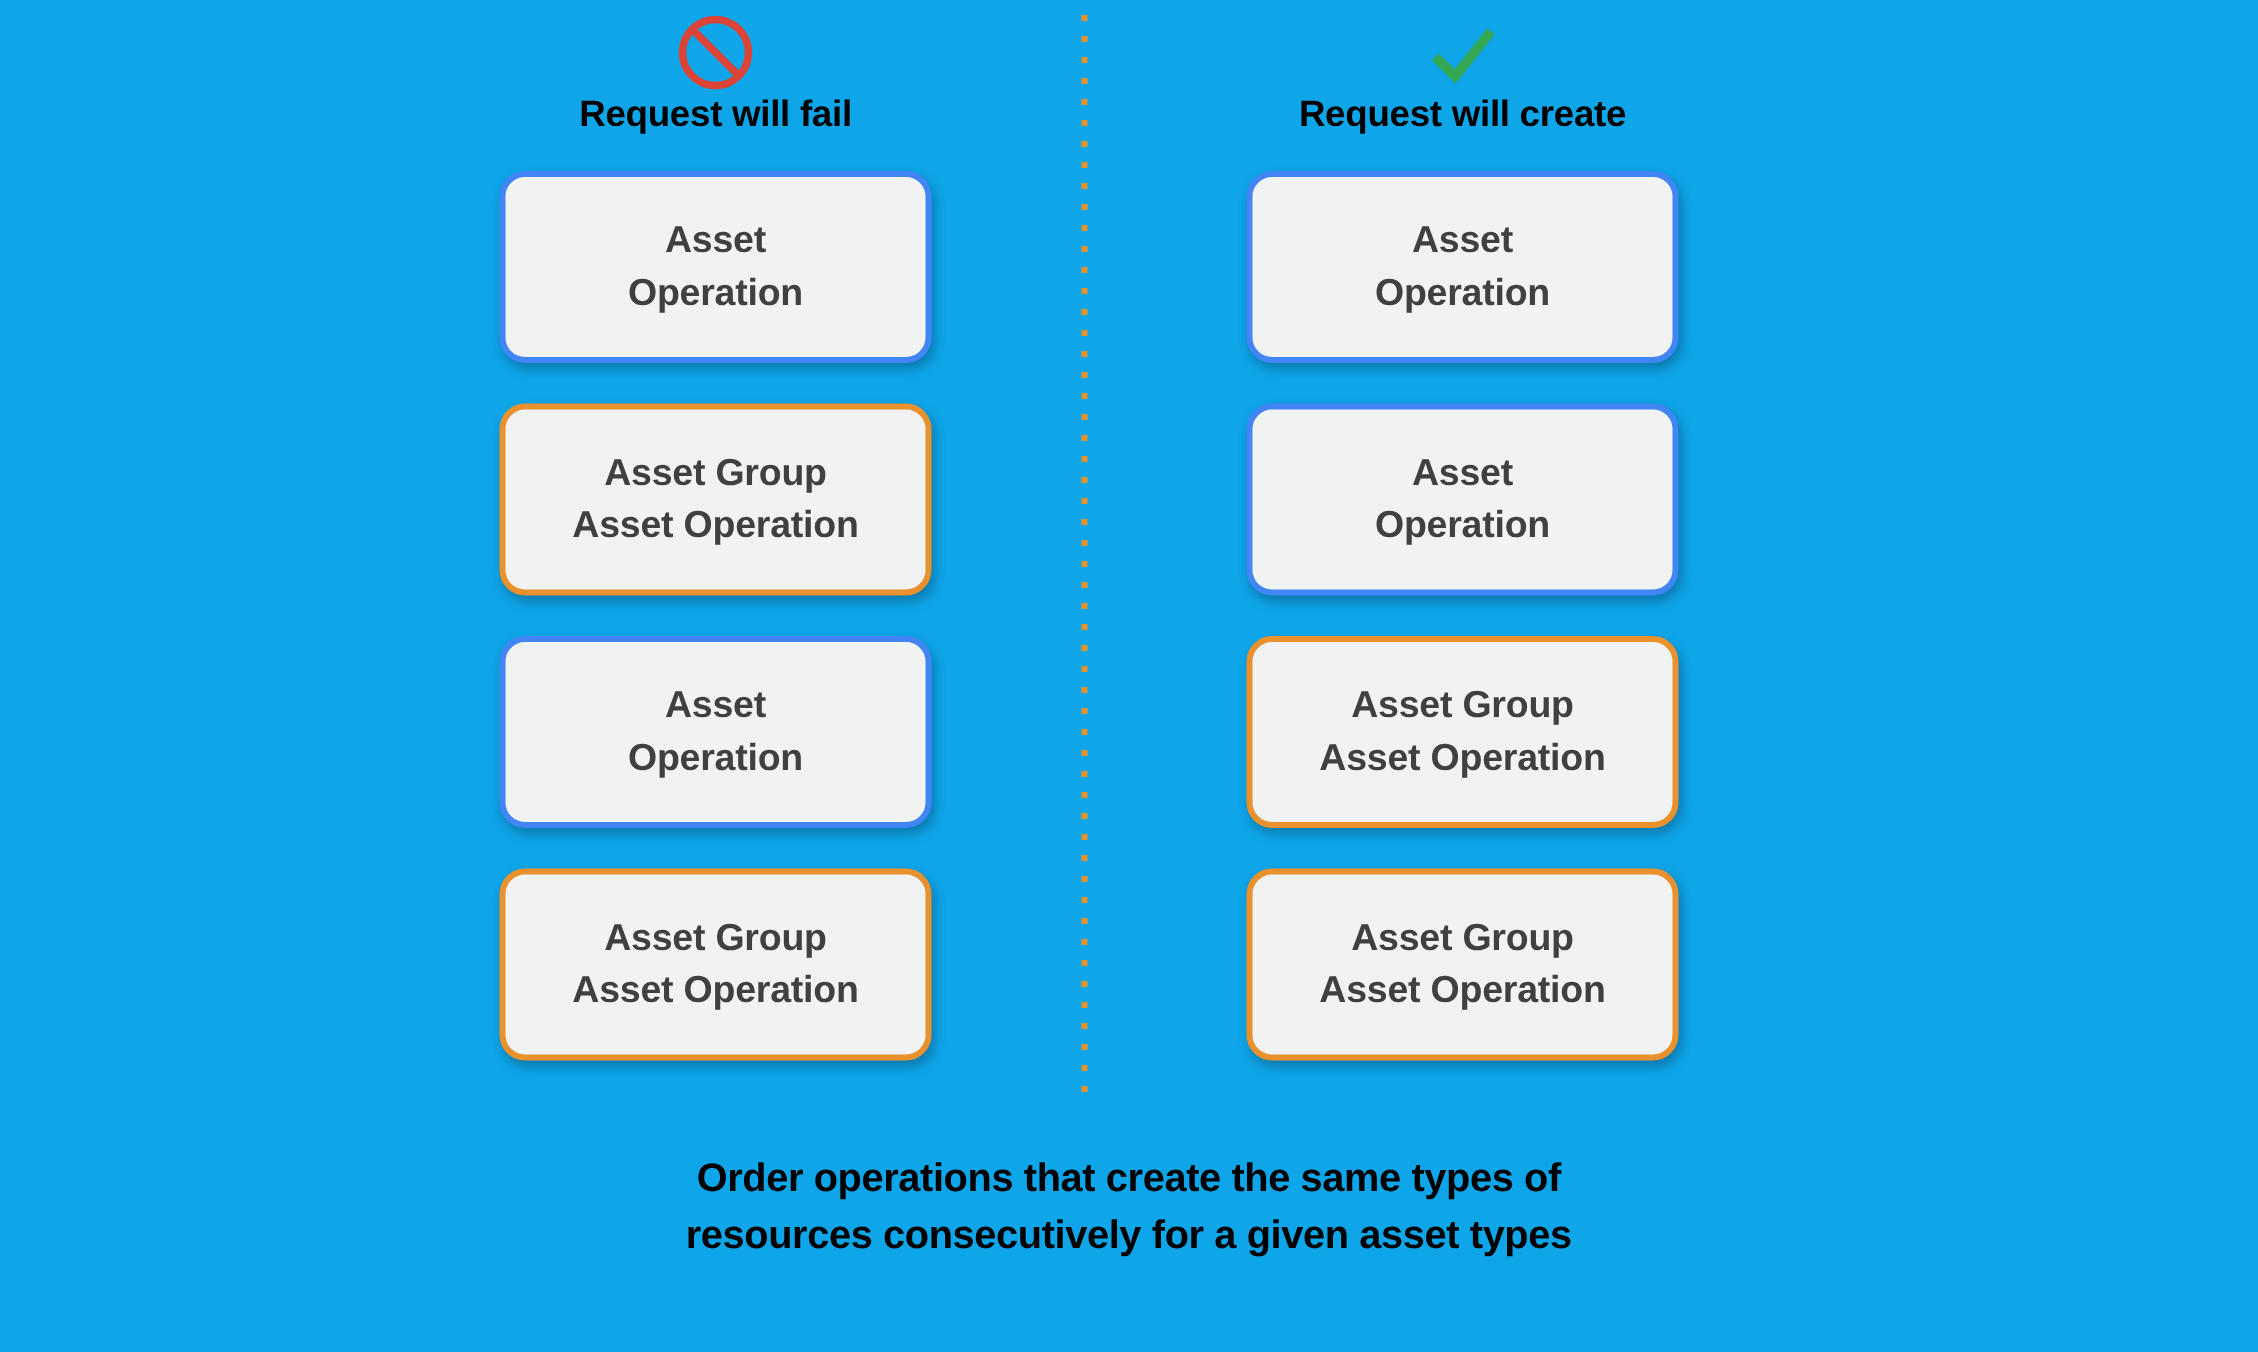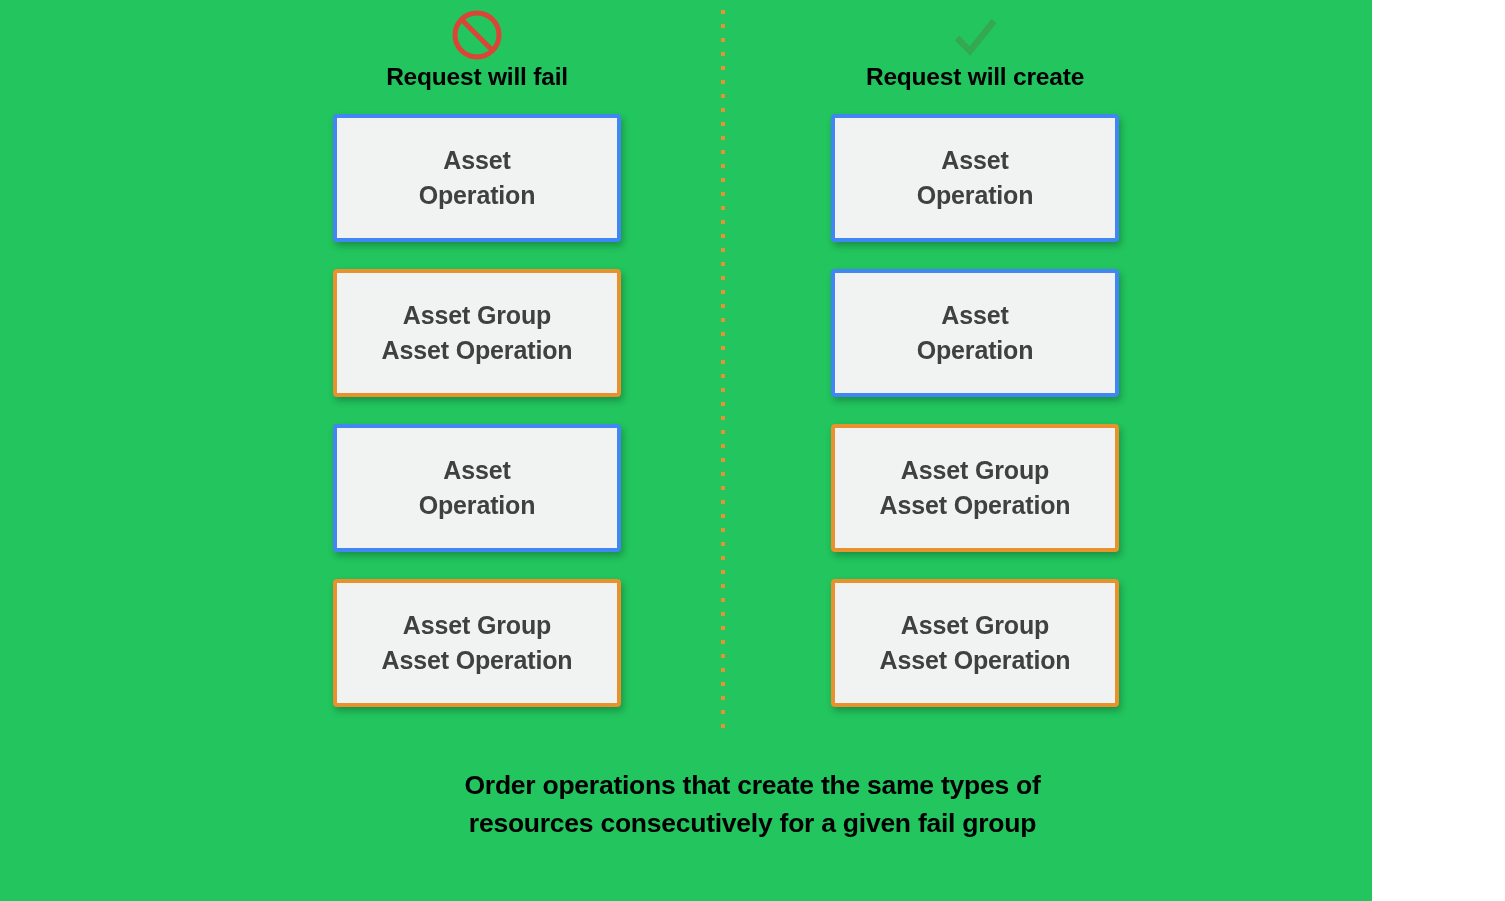--- a/index.html
+++ b/index.html
@@ -8,23 +8,23 @@
     padding: 0;
     background: #ffffff;
   }
   body {
     font-family: "Liberation Sans", sans-serif;
     -webkit-font-smoothing: antialiased;
   }
 
   #canvas {
     position: relative;
-    width: 1372px;
+    width: 1505px;
     height: 901px;
-    background: #22c55e;
+    background: #0ea5e9;
     overflow: hidden;
   }
 
   
   .divider {
     position: absolute;
     left: 721px;
     top: 10px;
     width: 4px;
     height: 727px;
@@ -83,21 +83,21 @@
     display: flex;
     flex-direction: column;
     gap: 27px;
   }
 
   .card {
     box-sizing: border-box;
     width: 288px;
     height: 128px;
     background: #F1F2F2;
-    border-radius: 4px;
+    border-radius: 17px;
     border: 4px solid #4285F4;
     box-shadow: 2px 4px 7px rgba(0, 0, 0, 0.26);
     display: flex;
     align-items: center;
     justify-content: center;
     text-align: center;
   }
   .card.blue   { border-color: #4285F4; }
   .card.orange { border-color: #E8912D; }
 
@@ -185,15 +185,15 @@
 Asset Operation</span>
       </div>
       <div class="card orange">
         <span class="card-text">Asset Group
 Asset Operation</span>
       </div>
     </div>
   </div>
 
   <div class="caption">Order operations that create the same types of
-resources consecutively for a given fail group</div>
+resources consecutively for a given asset types</div>
 
 </div>
 
 </body></html>

